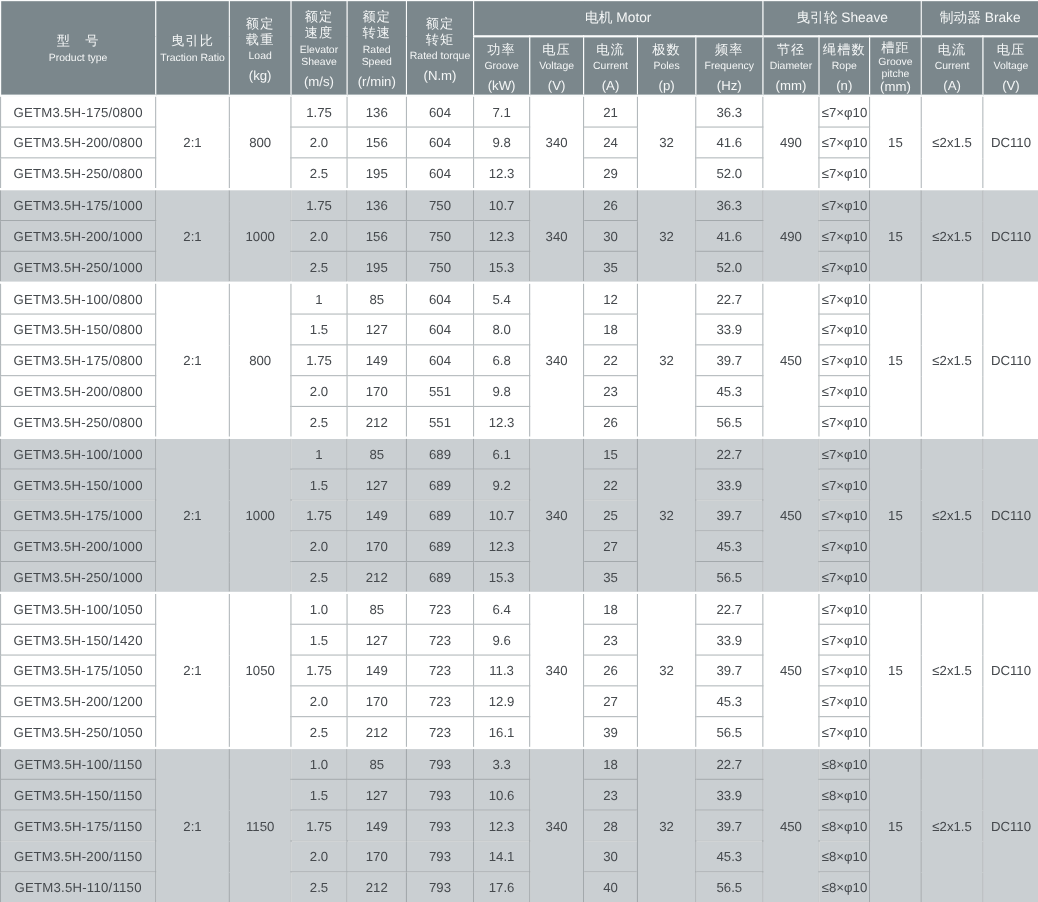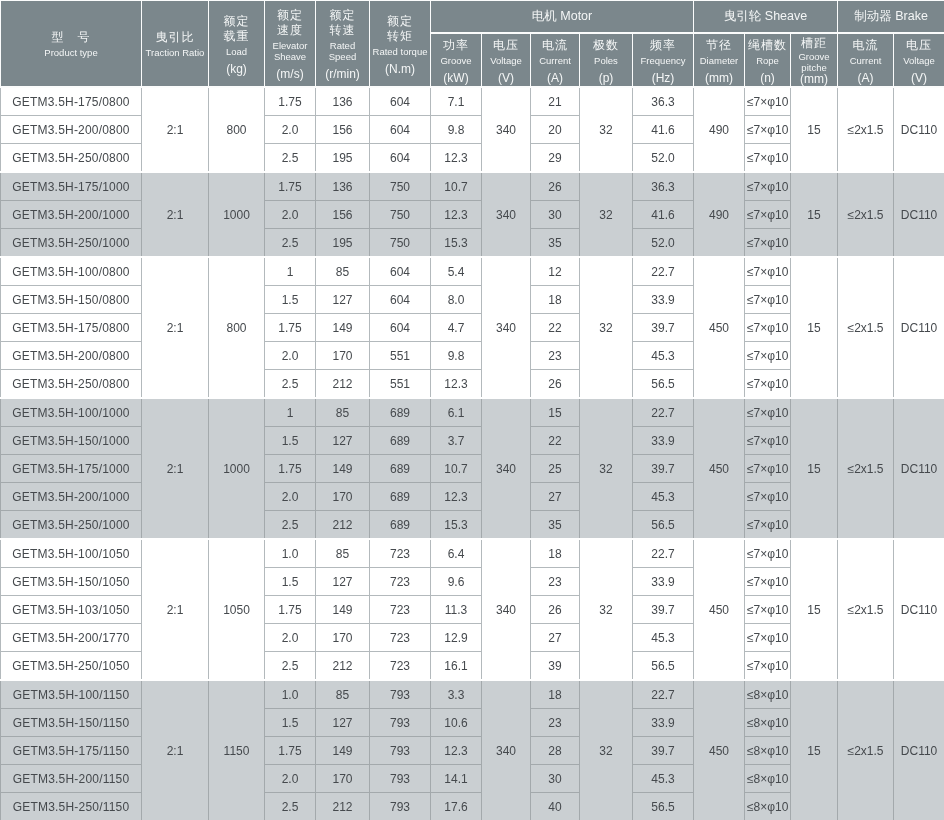--- a/index.html
+++ b/index.html
@@ -173,21 +173,21 @@
           <td rowspan="3">15</td>
           <td rowspan="3">≤2x1.5</td>
           <td rowspan="3">DC110</td>
         </tr>
         <tr>
           <td class="cell-model">GETM3.5H-200/0800</td>
           <td>2.0</td>
           <td>156</td>
           <td>604</td>
           <td>9.8</td>
-          <td>20</td>
+          <td>24</td>
           <td>41.6</td>
           <td>≤7×φ10</td>
         </tr>
         <tr>
           <td class="cell-model">GETM3.5H-250/0800</td>
           <td>2.5</td>
           <td>195</td>
           <td>604</td>
           <td>12.3</td>
           <td>29</td>
@@ -262,21 +262,21 @@
           <td>8.0</td>
           <td>18</td>
           <td>33.9</td>
           <td>≤7×φ10</td>
         </tr>
         <tr>
           <td class="cell-model">GETM3.5H-175/0800</td>
           <td>1.75</td>
           <td>149</td>
           <td>604</td>
-          <td>4.7</td>
+          <td>6.8</td>
           <td>22</td>
           <td>39.7</td>
           <td>≤7×φ10</td>
         </tr>
         <tr>
           <td class="cell-model">GETM3.5H-200/0800</td>
           <td>2.0</td>
           <td>170</td>
           <td>551</td>
           <td>9.8</td>
@@ -312,21 +312,21 @@
           <td>≤7×φ10</td>
           <td rowspan="5">15</td>
           <td rowspan="5">≤2x1.5</td>
           <td rowspan="5">DC110</td>
         </tr>
         <tr>
           <td class="cell-model">GETM3.5H-150/1000</td>
           <td>1.5</td>
           <td>127</td>
           <td>689</td>
-          <td>3.7</td>
+          <td>9.2</td>
           <td>22</td>
           <td>33.9</td>
           <td>≤7×φ10</td>
         </tr>
         <tr>
           <td class="cell-model">GETM3.5H-175/1000</td>
           <td>1.75</td>
           <td>149</td>
           <td>689</td>
           <td>10.7</td>
@@ -368,41 +368,41 @@
           <td>18</td>
           <td rowspan="5">32</td>
           <td>22.7</td>
           <td rowspan="5">450</td>
           <td>≤7×φ10</td>
           <td rowspan="5">15</td>
           <td rowspan="5">≤2x1.5</td>
           <td rowspan="5">DC110</td>
         </tr>
         <tr>
-          <td class="cell-model">GETM3.5H-150/1050</td>
+          <td class="cell-model">GETM3.5H-150/1420</td>
           <td>1.5</td>
           <td>127</td>
           <td>723</td>
           <td>9.6</td>
           <td>23</td>
           <td>33.9</td>
           <td>≤7×φ10</td>
         </tr>
         <tr>
-          <td class="cell-model">GETM3.5H-103/1050</td>
+          <td class="cell-model">GETM3.5H-175/1050</td>
           <td>1.75</td>
           <td>149</td>
           <td>723</td>
           <td>11.3</td>
           <td>26</td>
           <td>39.7</td>
           <td>≤7×φ10</td>
         </tr>
         <tr>
-          <td class="cell-model">GETM3.5H-200/1770</td>
+          <td class="cell-model">GETM3.5H-200/1200</td>
           <td>2.0</td>
           <td>170</td>
           <td>723</td>
           <td>12.9</td>
           <td>27</td>
           <td>45.3</td>
           <td>≤7×φ10</td>
         </tr>
         <tr>
           <td class="cell-model">GETM3.5H-250/1050</td>
@@ -458,21 +458,21 @@
           <td class="cell-model">GETM3.5H-200/1150</td>
           <td>2.0</td>
           <td>170</td>
           <td>793</td>
           <td>14.1</td>
           <td>30</td>
           <td>45.3</td>
           <td>≤8×φ10</td>
         </tr>
         <tr>
-          <td class="cell-model">GETM3.5H-250/1150</td>
+          <td class="cell-model">GETM3.5H-110/1150</td>
           <td>2.5</td>
           <td>212</td>
           <td>793</td>
           <td>17.6</td>
           <td>40</td>
           <td>56.5</td>
           <td>≤8×φ10</td>
         </tr>
       </tbody>
     </table>

